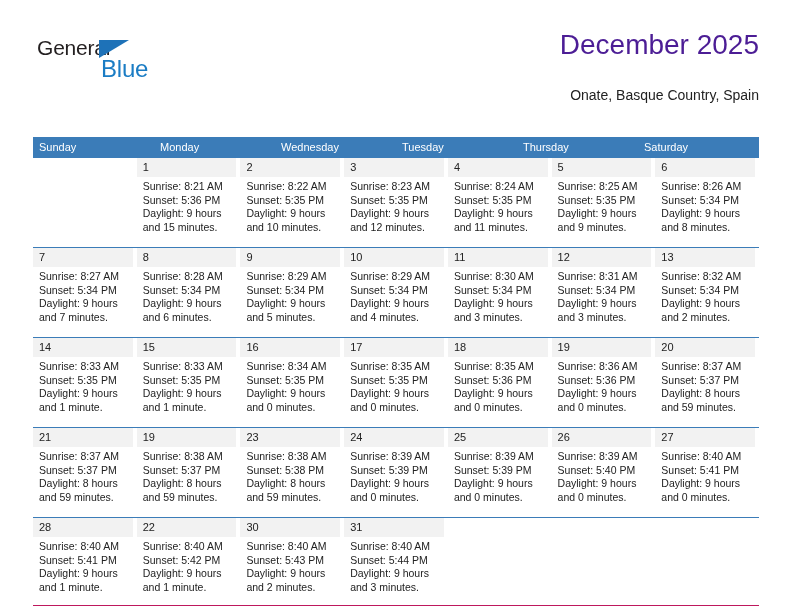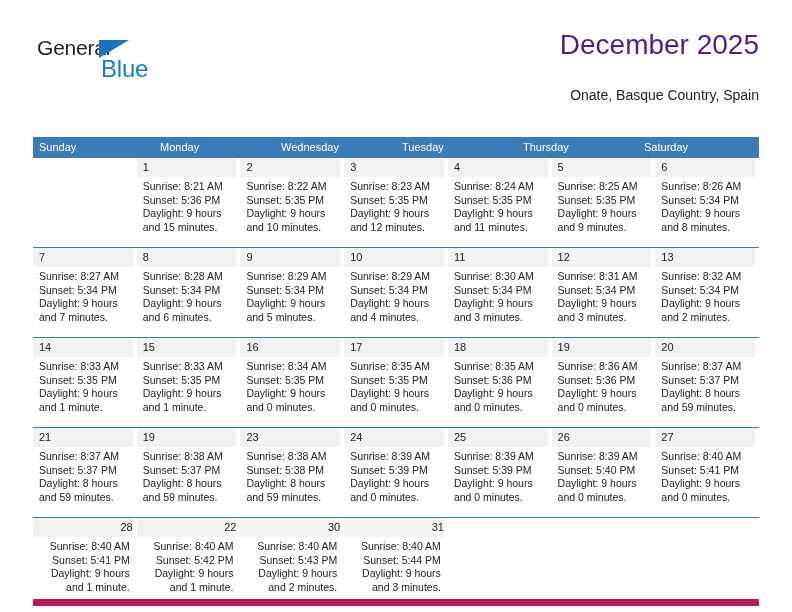--- a/index.html
+++ b/index.html
@@ -105,23 +105,22 @@
     box-sizing: border-box;
     white-space: nowrap;
   }
   .week {
     display: flex;
     border-top: 1px solid #3b7cb8;
     height: 90px;
     box-sizing: border-box;
   }
   .week.last {
-    border-bottom: 7px solid #be185d;
+    border-bottom: 1px solid #be185d;
     height: 89px;
-    text-align: right;
   }
   .cell {
     flex: 1 1 0;
     width: 103.71px;
     box-sizing: border-box;
     padding-right: 4px;
     position: relative;
   }
   .cell.filled .daynum {
     background: #f2f2f2;

